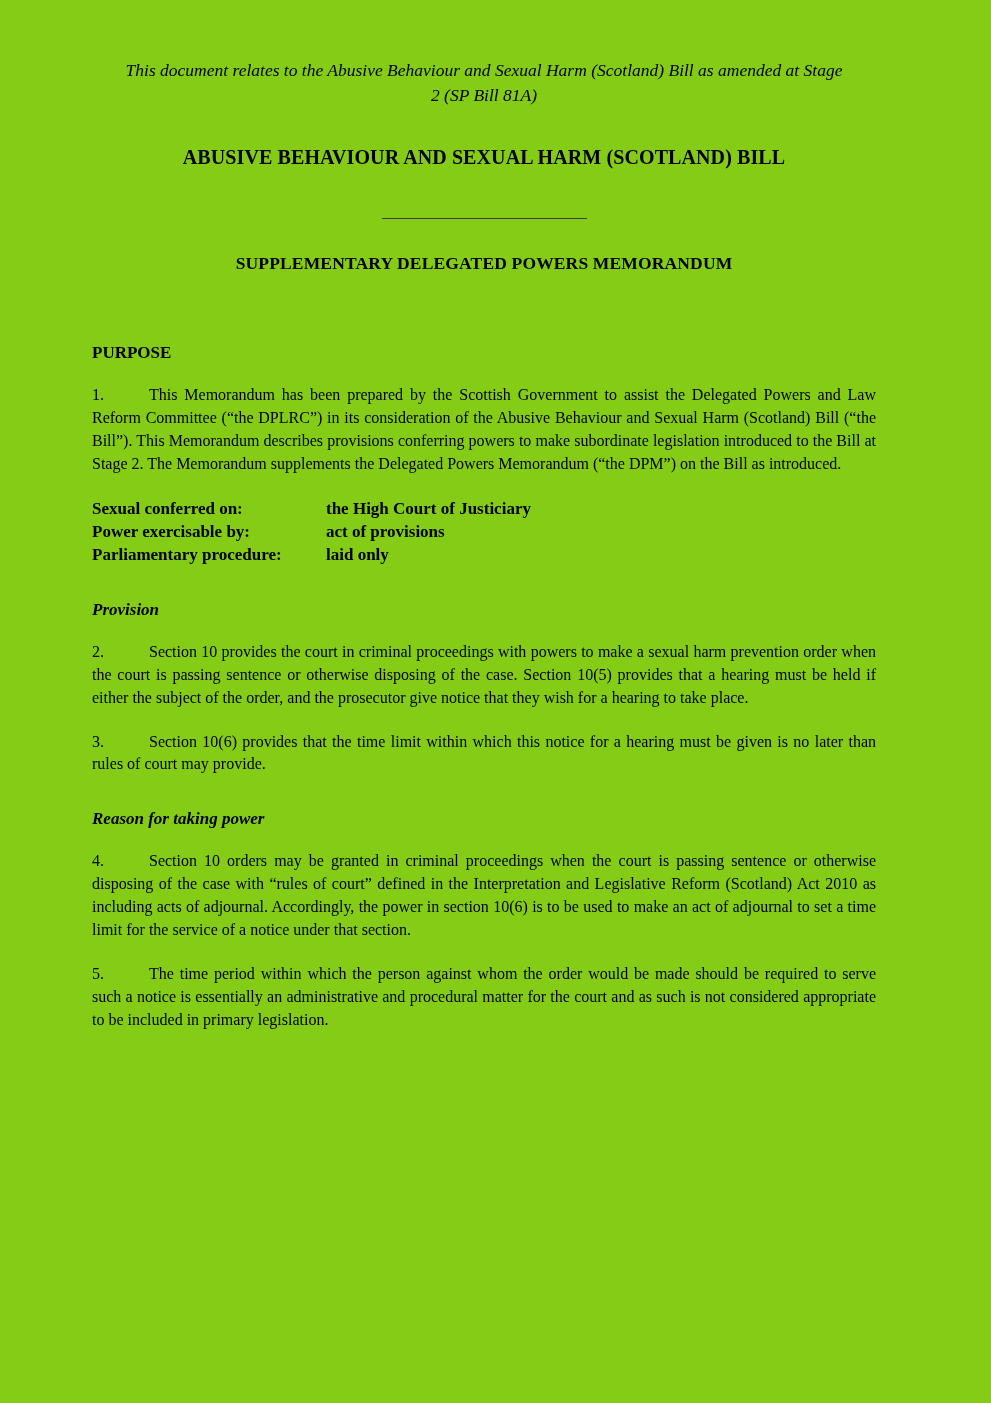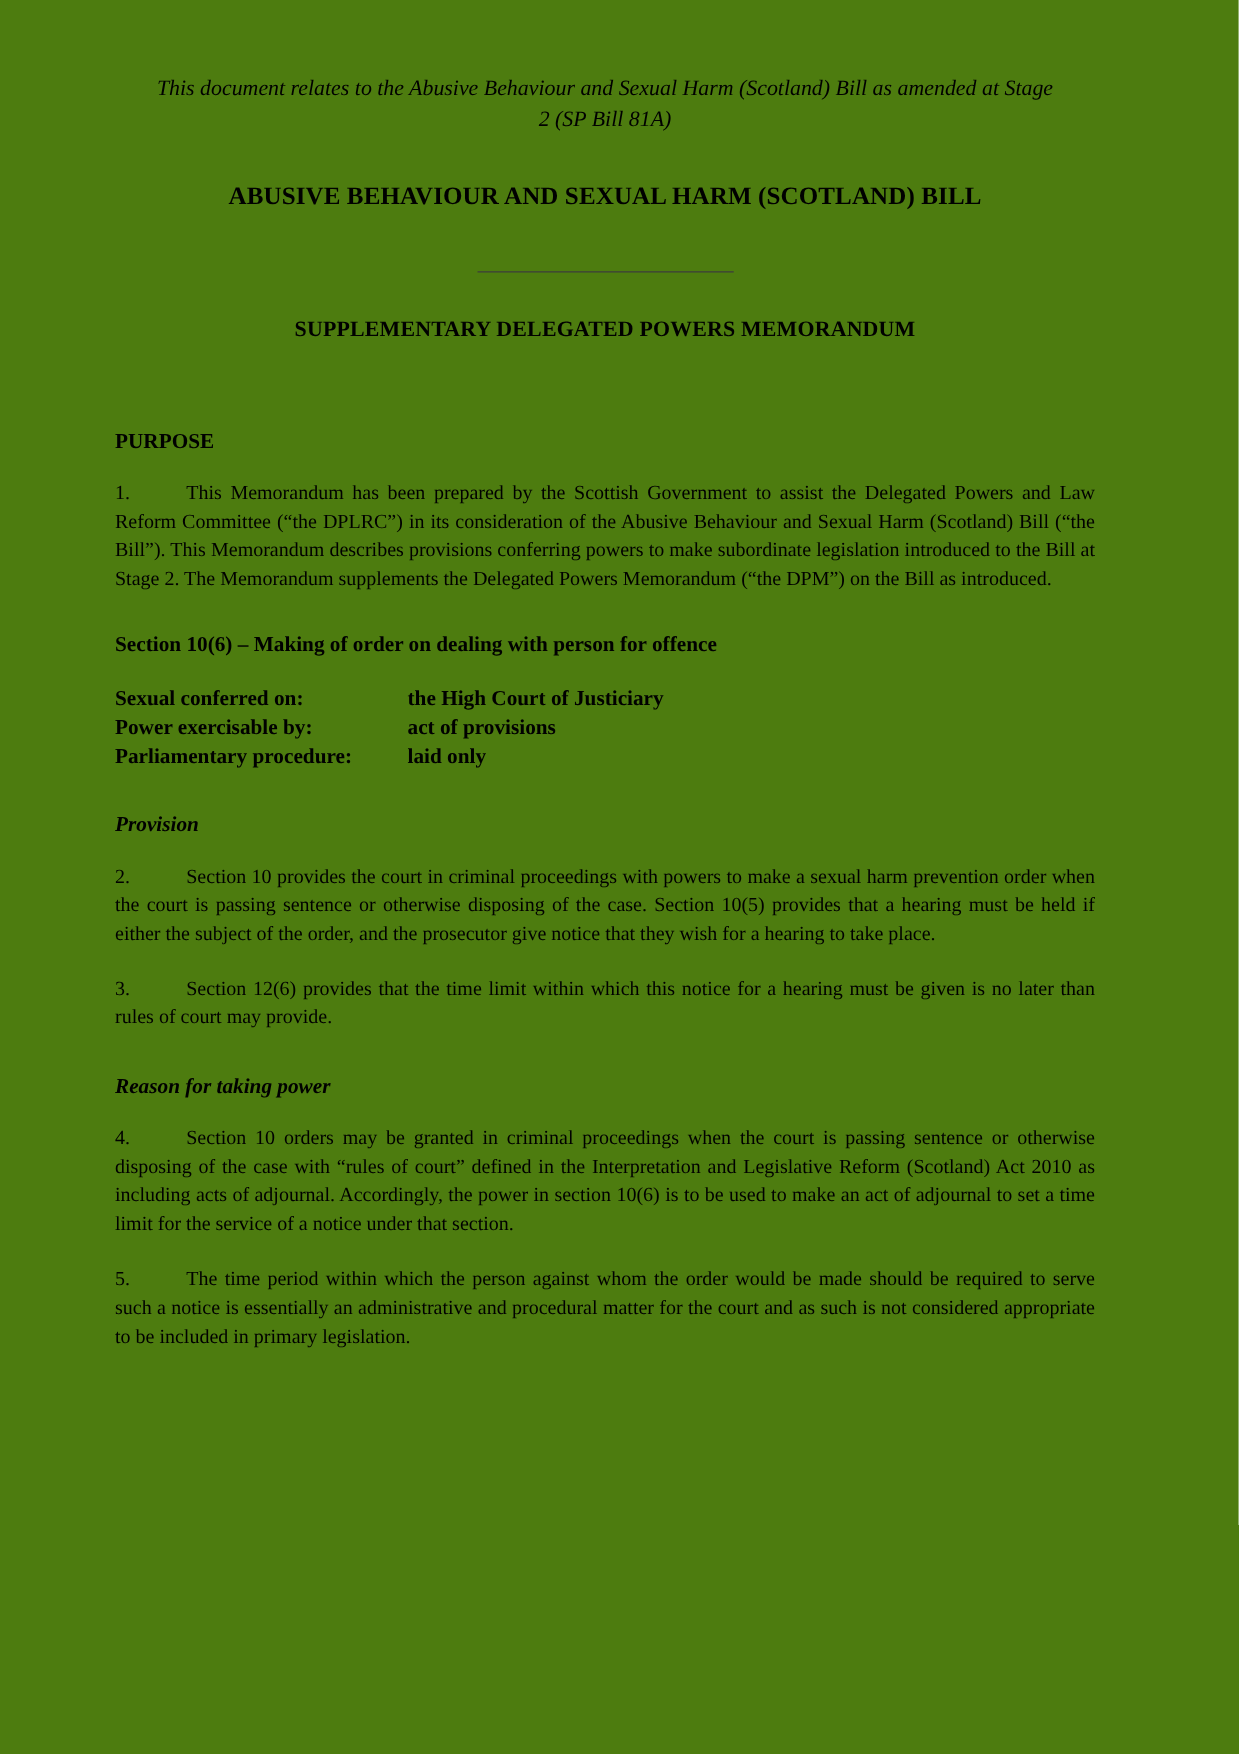--- a/index.html
+++ b/index.html
@@ -10,21 +10,21 @@
   }
   body {
     font-family: "Liberation Serif", "DejaVu Serif", serif;
     color: #000000;
   }
   .page {
     position: relative;
     width: 991px;
     height: 1403px;
     box-sizing: border-box;
-    background: #4d7c0f;
+    background: #84cc16;
     overflow: hidden;
   }
   .content {
     position: absolute;
     left: 92px;
     top: 0;
     width: 784px;
   }
 
   
@@ -143,42 +143,41 @@
     </div>
 
     <div class="doc-subtitle">SUPPLEMENTARY DELEGATED POWERS MEMORANDUM</div>
 
     <div class="section-label">PURPOSE</div>
 
     <p class="para">
       <span class="num">1.</span><span>This Memorandum has been prepared by the Scottish Government to assist the Delegated Powers and Law Reform Committee (“the DPLRC”) in its consideration of the Abusive Behaviour and Sexual Harm (Scotland) Bill (“the Bill”).  This Memorandum describes provisions conferring powers to make subordinate legislation introduced to the Bill at Stage 2.  The Memorandum supplements the Delegated Powers Memorandum (“the DPM”) on the Bill as introduced.</span>
     </p>
 
-    <div class="sub-heading">Section 10(6) – Making of order on dealing with person for offence</div>
 
     <div class="power-block">
       <span class="power-row">
         <span class="key">Sexual conferred on:</span><span class="val">the High Court of Justiciary</span>
       </span>
       <span class="power-row">
         <span class="key">Power exercisable by:</span><span class="val">act of provisions</span>
       </span>
       <span class="power-row">
         <span class="key">Parliamentary procedure:</span><span class="val">laid only</span>
       </span>
     </div>
 
     <div class="sub-heading-italic">Provision</div>
 
     <p class="para">
       <span class="num">2.</span><span>Section 10 provides the court in criminal proceedings with powers to make a sexual harm prevention order when the court is passing sentence or otherwise disposing of the case.  Section 10(5) provides that a hearing must be held if either the subject of the order, and the prosecutor give notice that they wish for a hearing to take place.</span>
     </p>
 
     <p class="para">
-      <span class="num">3.</span><span>Section 12(6) provides that the time limit within which this notice for a hearing must be given is no later than rules of court may provide.</span>
+      <span class="num">3.</span><span>Section 10(6) provides that the time limit within which this notice for a hearing must be given is no later than rules of court may provide.</span>
     </p>
 
     <div class="sub-heading-italic">Reason for taking power</div>
 
     <p class="para">
       <span class="num">4.</span><span>Section 10 orders may be granted in criminal proceedings when the court is passing sentence or otherwise disposing of the case with “rules of court” defined in the Interpretation and Legislative Reform (Scotland) Act 2010 as including acts of adjournal.  Accordingly, the power in section 10(6) is to be used to make an act of adjournal to set a time limit for the service of a notice under that section.</span>
     </p>
 
     <p class="para">
       <span class="num">5.</span><span>The time period within which the person against whom the order would be made should be required to serve such a notice is essentially an administrative and procedural matter for the court and as such is not considered appropriate to be included in primary legislation.</span>

